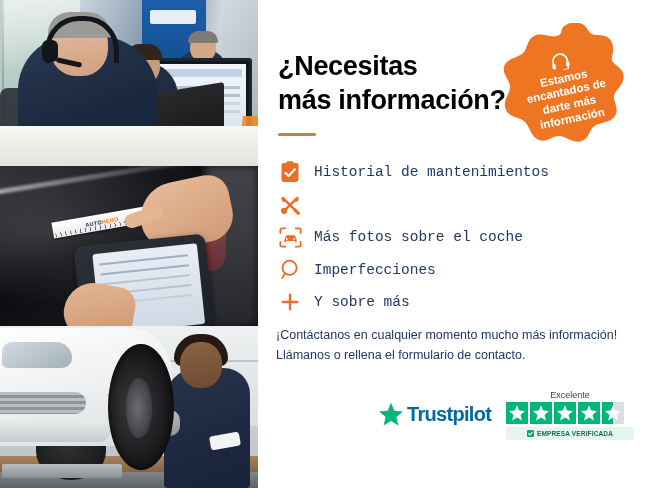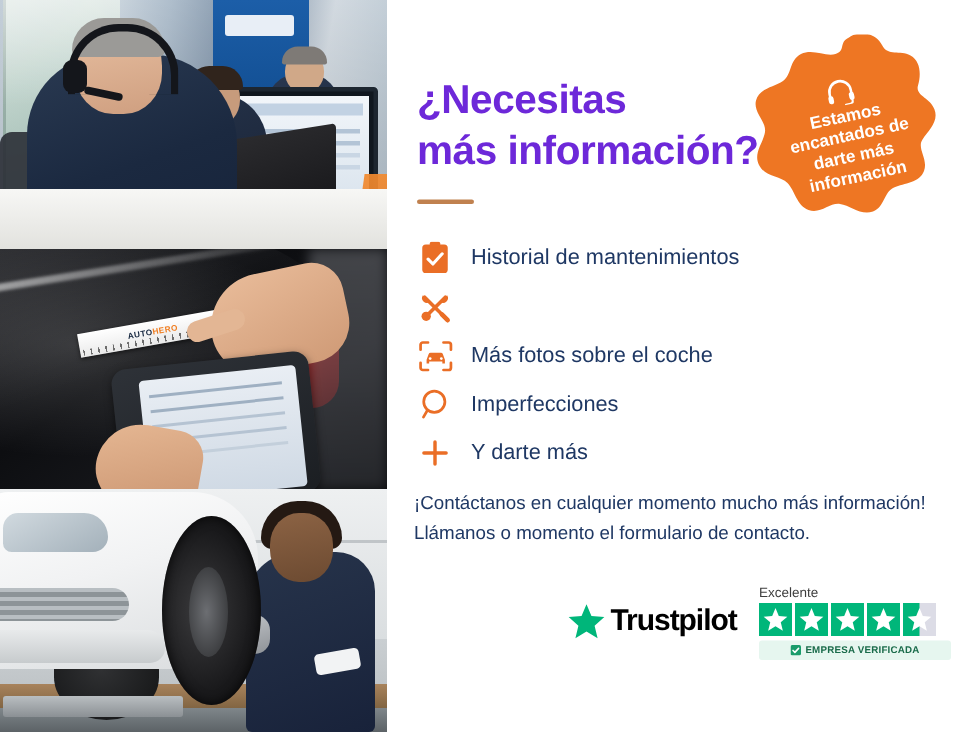--- a/index.html
+++ b/index.html
@@ -346,21 +346,21 @@
     width: 104px;
     font-family: "Liberation Sans", sans-serif;
   }
 
   
   #heading {
     position: absolute;
     left: 20px;
     top: 50px;
     width: 240px;
-    color: #6d28d9;
+    color: #000000;
     font-size: 27px;
     font-weight: bold;
     line-height: 1.25;
     letter-spacing: -0.3px;
     font-family: "Liberation Sans", sans-serif;
   }
   #heading-rule {
     position: absolute;
     left: 20px;
     top: 133px;
@@ -386,21 +386,21 @@
     width: 30px;
     min-width: 30px;
     display: flex;
     align-items: center;
     justify-content: center;
   }
   .feature-label {
     color: #1f3864;
     font-size: 14.5px;
     margin-left: 9px;
-    font-family: Liberation Sans, sans-serif;
+    font-family: Liberation Mono, monospace;
   }
 
   
   #contact-text {
     position: absolute;
     left: 18px;
     top: 325px;
     width: 360px;
     color: #1f3864;
     font-size: 12.5px;
@@ -417,37 +417,37 @@
     height: 58px;
   }
   #tp-logo {
     position: absolute;
     left: 0;
     top: 12px;
     display: flex;
     align-items: center;
   }
   #tp-wordmark {
-    color: #000000;
+    color: #0369a1;
     font-size: 20px;
     font-weight: bold;
     letter-spacing: -0.7px;
     margin-left: 3px;
     font-family: "Liberation Sans", sans-serif;
   }
   #tp-right {
     position: absolute;
     left: 128px;
     top: 0;
     width: 128px;
   }
   #tp-excelente {
     color: #3d3d3d;
     font-size: 9px;
-    text-align: left;
+    text-align: center;
     font-family: "Liberation Sans", sans-serif;
   }
   #tp-stars {
     display: flex;
     gap: 2px;
     margin-top: 2px;
   }
   .tp-star {
     width: 22px;
     height: 22px;
@@ -640,28 +640,28 @@
 
       <div class="feature-row">
         <div class="feature-icon">
           <svg width="20" height="20" viewBox="0 0 20 20">
             <g stroke="#ea6e26" stroke-width="2.3" stroke-linecap="round">
               <line x1="10" y1="2.6" x2="10" y2="17.4"></line>
               <line x1="2.6" y1="10" x2="17.4" y2="10"></line>
             </g>
           </svg>
         </div>
-        <div class="feature-label">Y darte más</div>
+        <div class="feature-label">Y sobre más</div>
       </div>
 
     </div>
 
     <div id="contact-text">
       <div>¡Contáctanos en cualquier momento mucho más información!</div>
-      <div>Llámanos o momento el formulario de contacto.</div>
+      <div>Llámanos o rellena el formulario de contacto.</div>
     </div>
 
     <div id="trustpilot">
 
       <div id="tp-logo">
         <svg width="26" height="25" viewBox="0 0 26 25">
           <path fill="#00b67a" d="M13 0.8 L16.3 8.7 L24.9 9.4 L18.4 15.1 L20.4 23.5 L13 19 L5.6 23.5 L7.6 15.1 L1.1 9.4 L9.7 8.7 Z"></path>
         </svg>
         <span id="tp-wordmark">Trustpilot</span>
       </div>

